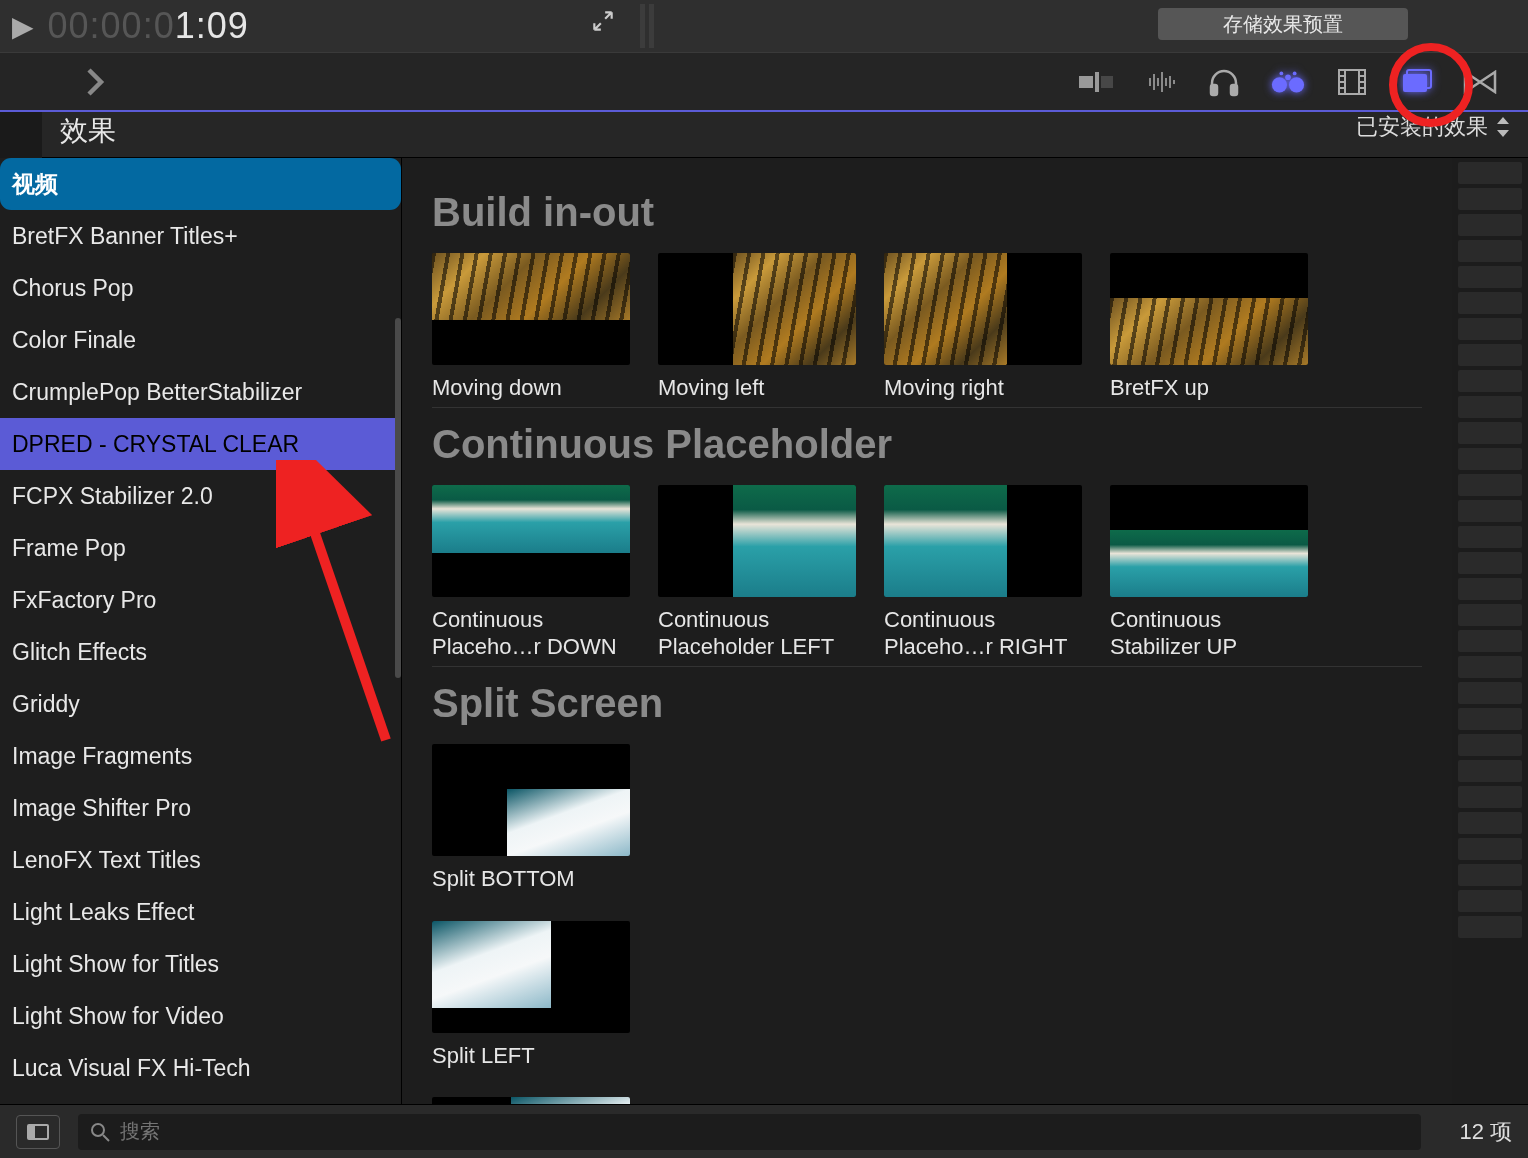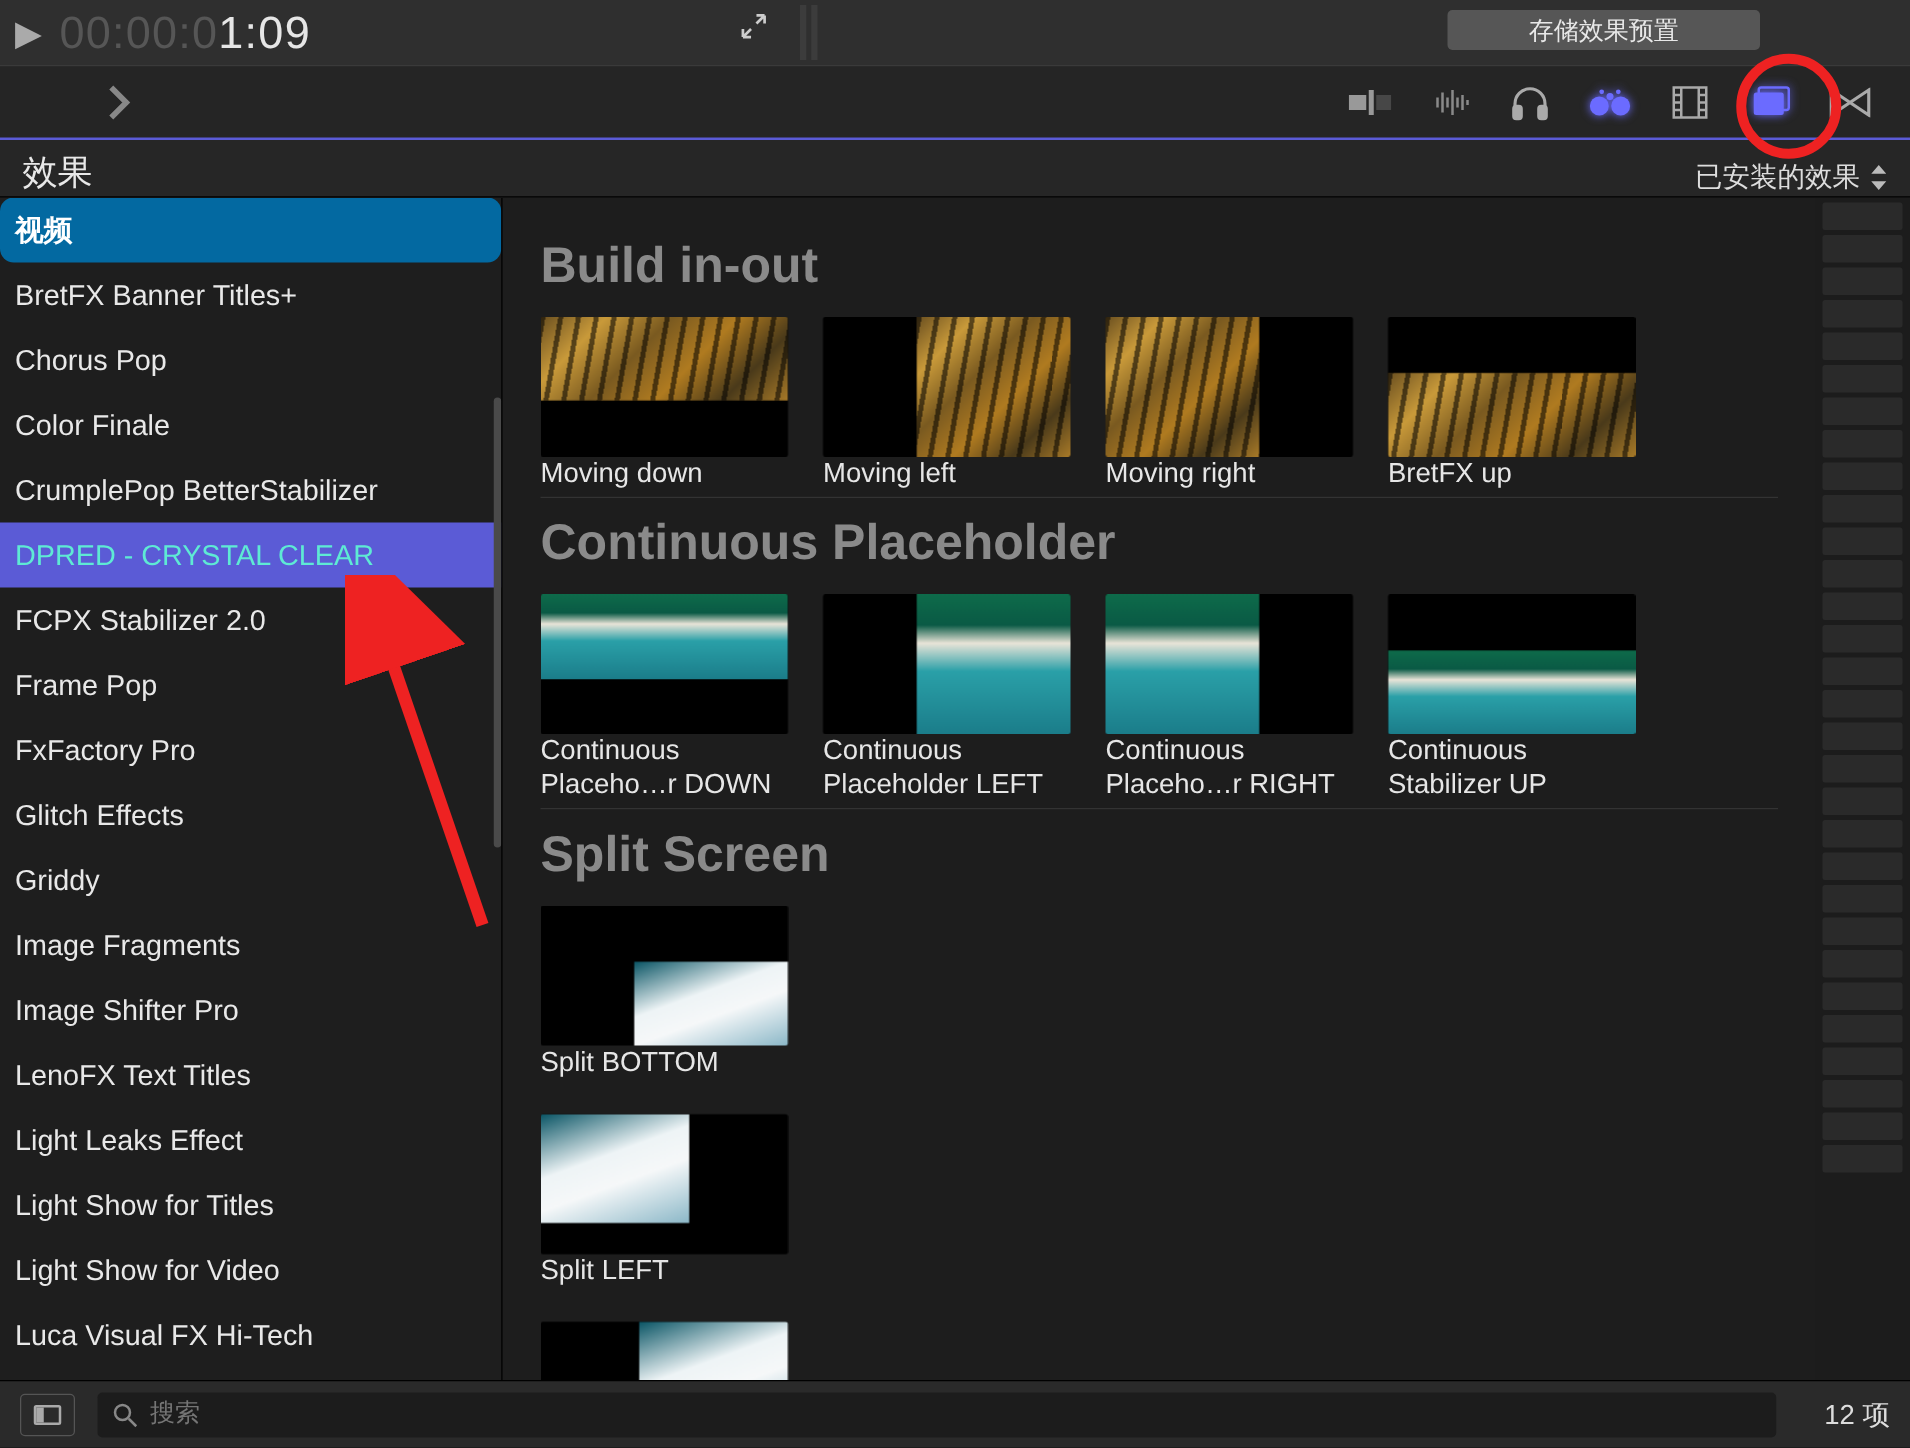--- a/index.html
+++ b/index.html
@@ -44,58 +44,58 @@
   .tool-icon { width:36px; height:36px; display:flex; align-items:center; justify-content:center; color:#999; cursor:pointer;}
   .tool-icon.blue { color:#6b6bff; filter: drop-shadow(0 0 4px #6b6bff); }
   
   .red-circle {
     position:absolute; right:55px; top:-10px;
     width:84px; height:84px; border:8px solid #e22; border-radius:50%;
     pointer-events:none; z-index:50;
   }
   
   .category-header {
-    height:46px; background:#262626; display:flex; align-items:flex-end; justify-content:space-between;
-    padding:0 18px; border-bottom:1px solid #000;
+    height:46px; background:#262626; display:flex; align-items:flex-start; justify-content:space-between;
+    padding:0 18px; border-bottom:1px solid #000;margin-left:42px;
   }
   .category-header .title { font-size:28px; color:#e8e8e8;}
   .filter-dd { font-size:22px; color:#ddd; display:flex; align-items:center; gap:8px; cursor:pointer;}
   .main {
     display:flex; height: calc(100% - 52px - 60px - 46px - 54px);
   }
   
   .sidebar {
     width: 402px; background:#1e1e1e; overflow-y:auto; position:relative;
     border-right:1px solid #000;
   }
   .sidebar .section-h {
     height:52px; display:flex; align-items:center; padding:0 12px;
     background:#0369a1; color:#fff; font-size:23px; font-weight:600;border-radius:11px;
   }
   .sidebar .item {
     height:52px; display:flex; align-items:center; padding:0 12px;
     color:#e8e8e8; font-size:23px; cursor:pointer;
   }
-  .sidebar .item.selected { background:#5b5bd6; color:#5eead4; }
+  .sidebar .item.selected { background:#5b5bd6; color:#000000; }
   .sidebar::-webkit-scrollbar { width:10px; }
   .sidebar::-webkit-scrollbar-thumb { background:#4a4a4a; border-radius:5px; }
   
   .content { flex:1; background:#1d1d1d; overflow-y:auto; padding:18px 30px;}
   .group-head { font-size:40px; font-weight:700; color:#8a8a8a; margin:14px 0 18px;}
   .grid { display:flex; gap:28px; flex-wrap:wrap; padding-bottom:6px; border-bottom:1px solid #333; margin-bottom:8px;}
   .grid.last{border-bottom:none;flex-direction:column;}
   .tile { width:198px; cursor:pointer;}
   .thumb {
     width:198px; height:112px; background:#000; border-radius:2px; position:relative; overflow:hidden;
   }
   .forest { position:absolute; background:linear-gradient(135deg,#6b5020 0%, #c99a3a 20%, #7a5a20 40%, #b07b20 60%, #4a3a1a 80%, #a87a28 100%); }
   .forest::after{content:"";position:absolute;inset:0;background:repeating-linear-gradient(100deg, rgba(0,0,0,0.55) 0 4px, transparent 4px 14px);}
   .beach { position:absolute; background:linear-gradient(180deg,#0e6b4a 0%, #0a5a45 22%, #e9e4d8 35%, #2aa0a8 55%, #1b7d8a 100%); }
   .snow  { position:absolute; background:linear-gradient(160deg,#0a5565 0%, #eef4f6 40%, #f6f8f9 60%, #8cb8c8 100%); }
-  .tlabel { font-size:22px; color:#e6e6e6; line-height:1.2; max-width:198px; overflow:hidden; }
+  .tlabel { margin-top:10px; font-size:22px; color:#e6e6e6; line-height:1.2; max-width:198px; overflow:hidden; }
   
   .right-track{ width:76px; background:#1c1c1c;}
   .right-track .seg{ height:22px; margin:4px 6px; background:#2a2a2a; border-radius:2px;}
   
   .footer {
     height:54px; background:#2a2a2a; display:flex; align-items:center;
     padding:0 16px; gap:18px; border-top:1px solid #000;
   }
   .layout-btn { width:44px; height:34px; border:1px solid #555; border-radius:4px; display:flex; align-items:center; justify-content:center;}
   .layout-btn span{display:block;width:22px;height:16px;border:2px solid #aaa;border-radius:2px;position:relative;}

